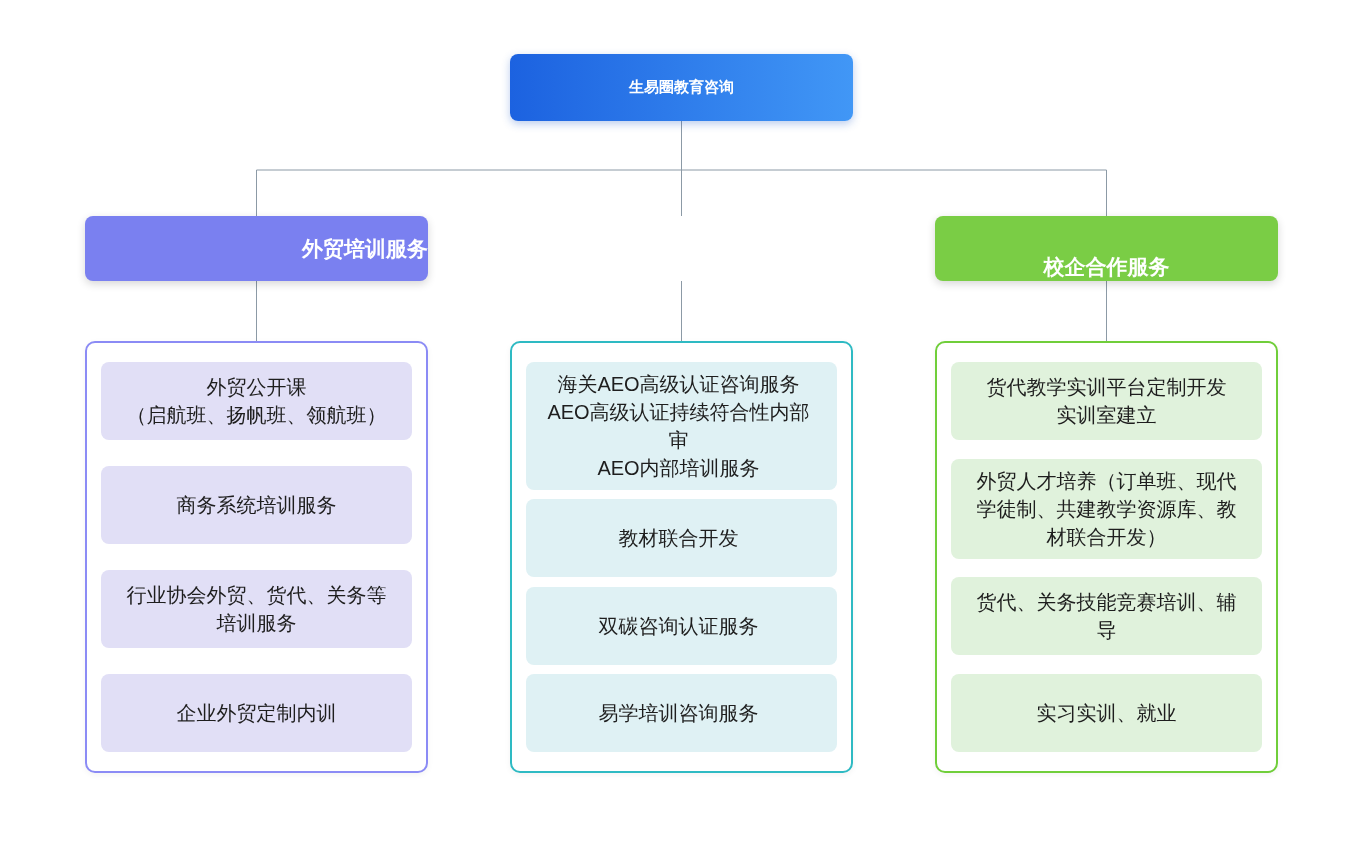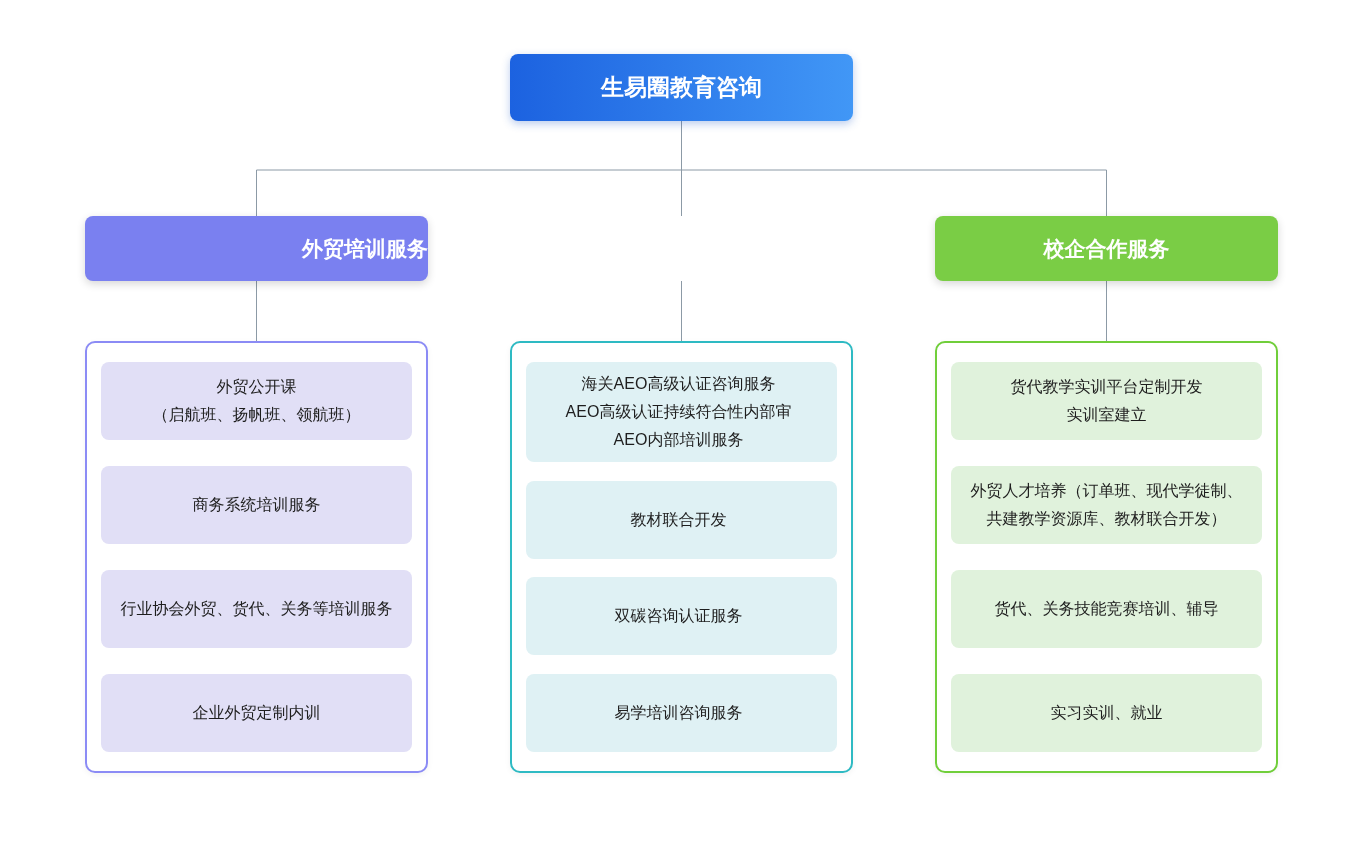--- a/index.html
+++ b/index.html
@@ -4,48 +4,48 @@
 <style>
   html,body{margin:0;padding:0;background:#ffffff;}
   body{font-family:"Liberation Sans","DejaVu Sans",sans-serif;}
   .stage{position:relative;width:1360px;height:844px;background:#ffffff;overflow:hidden;}
   svg.connectors{position:absolute;left:0;top:0;z-index:1;}
 
   .root-node{
     position:absolute;left:510px;top:54px;width:343px;height:67px;
     background:linear-gradient(90deg,#1C62E0 0%,#4197F6 100%);
     border-radius:8px;display:flex;align-items:center;justify-content:center;
-    color:#ffffff;font-weight:bold;font-size:23px;z-index:2;
+    color:#ffffff;font-weight:bold;font-size:15px;z-index:2;
     box-shadow:0 3px 9px rgba(30,90,200,0.30);
   }
 
   .branch-header{
     position:absolute;top:216px;width:343px;height:65px;border-radius:8px;
     display:flex;align-items:center;justify-content:center;
     color:#ffffff;font-weight:bold;font-size:21px;z-index:2;
     box-shadow:0 3px 8px rgba(0,0,0,0.16);
   }
   .container{
     position:absolute;top:341px;width:343px;height:432px;background:#ffffff;
     border:2px solid;border-radius:10px;box-sizing:border-box;z-index:2;
     display:flex;flex-direction:column;justify-content:space-between;
     padding:19px 14px;box-shadow:0 2px 6px rgba(0,0,0,0.05);
   }
   .child{
     border-radius:8px;display:flex;align-items:center;justify-content:center;
-    text-align:center;font-size:16px;line-height:28px;color:#1E1E1E;
+    text-align:center;font-size:20px;line-height:28px;color:#1E1E1E;
     padding:8px 18px;box-sizing:border-box;min-height:78px;flex:0 0 auto;
   }
   .child span{white-space:pre-line;}
 
   .col1{left:85px;}  .col2{left:510px;}  .col3{left:935px;}
 
   .hdr-purple{background:#7A80F0;justify-content:flex-end;}
   .hdr-teal{background:#23B4BD;}
-  .hdr-green{background:#7ACD45;}
+  .hdr-green{background:#7ACD45;align-items:flex-end;}
   .box-purple{border-color:#8B8BF5;}
   .box-teal{border-color:#2EBAC3;}
   .box-green{border-color:#70CE3A;}
   .item-purple{background:#E1DFF6;}
   .item-teal{background:#DFF1F4;padding-left:12px;}
   .item-green{background:#E0F2DC;}
 </style>
 </head>
 <body>
 

